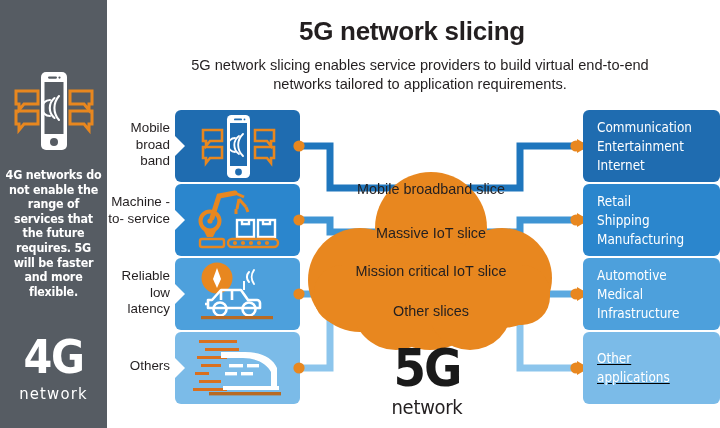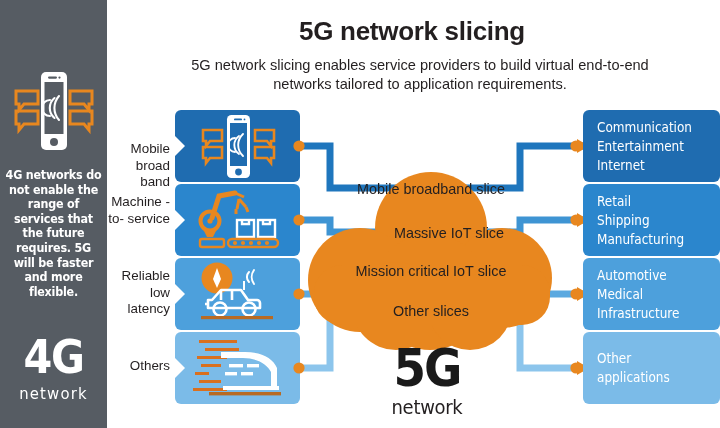--- a/index.html
+++ b/index.html
@@ -167,21 +167,21 @@
     </g>
 
     <g fill="none" stroke-linecap="butt">
       <path d="M450,188 H520 V146 H583" stroke="#1f76bd" stroke-width="7"></path>
       <path d="M450,232 H520 V220 H583" stroke="#3e94d3" stroke-width="7"></path>
       <path d="M450,278 H520 V294 H583" stroke="#5ba9e0" stroke-width="7"></path>
       <path d="M450,312 H520 V368 H583" stroke="#8cc5ec" stroke-width="7"></path>
     </g>
   </svg>
 
-  <div class="cat-label" style="left:108px; top:120px;margin-top:21px;">Mobile broad band</div>
+  <div class="cat-label" style="left:108px; top:120px;">Mobile broad band</div>
   <div class="cat-label" style="left:108px; top:194px;">Machine -to- service</div>
   <div class="cat-label" style="left:108px; top:268px;">Reliable low latency</div>
   <div class="cat-label" style="left:108px; top:358px;">Others</div>
 
   <div class="panel panel-left" style="top:110px; height:72px; background:#1f6cb0;">
     <svg viewBox="0 0 125 72" width="125" height="72">
       <rect x="52" y="5" width="23" height="63" rx="4.5" fill="#ffffff"></rect>
       <rect x="55" y="13" width="17" height="43" fill="#1f6cb0"></rect>
       <rect x="59" y="8.5" width="8" height="1.8" rx="0.9" fill="#1f6cb0"></rect>
       <circle cx="69.5" cy="9.4" r="0.9" fill="#1f6cb0"></circle>
@@ -297,21 +297,21 @@
         <circle cx="202" cy="108" r="50"></circle>
         <circle cx="130" cy="122" r="58"></circle>
         <circle cx="96" cy="136" r="44"></circle>
         <circle cx="170" cy="138" r="42"></circle>
         <rect x="14" y="95" width="236" height="60" rx="28"></rect>
       </g>
     </svg>
   </div>
 
   <div class="slice-label" style="left:321px; top:181px; width:220px;">Mobile broadband slice</div>
-  <div class="slice-label" style="left:366px; top:225px; width:166px;">Massive IoT slice</div>
+  <div class="slice-label" style="left:348px; top:225px; width:166px;">Massive IoT slice</div>
   <div class="slice-label" style="left:314px; top:263px; width:234px;">Mission critical IoT slice</div>
   <div class="slice-label" style="left:370px; top:303px; width:122px;">Other slices</div>
 
   <svg class="conn-svg" viewBox="0 0 720 428">
     <g>
 
       <circle cx="299" cy="146" r="5.6" fill="#e8871f"></circle>
       <circle cx="299" cy="220" r="5.6" fill="#e8871f"></circle>
       <circle cx="299" cy="294" r="5.6" fill="#e8871f"></circle>
       <circle cx="299" cy="368" r="5.6" fill="#e8871f"></circle>
@@ -340,21 +340,21 @@
     <div class="panel-right-text">Shipping</div>
     <div class="panel-right-text">Manufacturing</div>
   </div>
 
   <div class="panel panel-right" style="top:258px; height:72px; background:#4da0dc;">
     <div class="panel-right-text">Automotive</div>
     <div class="panel-right-text">Medical</div>
     <div class="panel-right-text">Infrastructure</div>
   </div>
 
-  <div class="panel panel-right" style="top:332px; height:72px; background:#7bbbe8;">
+  <div class="panel panel-right" style="top:332px; height:72px; background:#7bbbe8;text-decoration:underline;">
     <div class="panel-right-text">Other</div>
     <div class="panel-right-text">applications</div>
   </div>
 
   <div class="big5g">5G</div>
   <div class="big5g-sub">network</div>
 
 
 </div>
 

